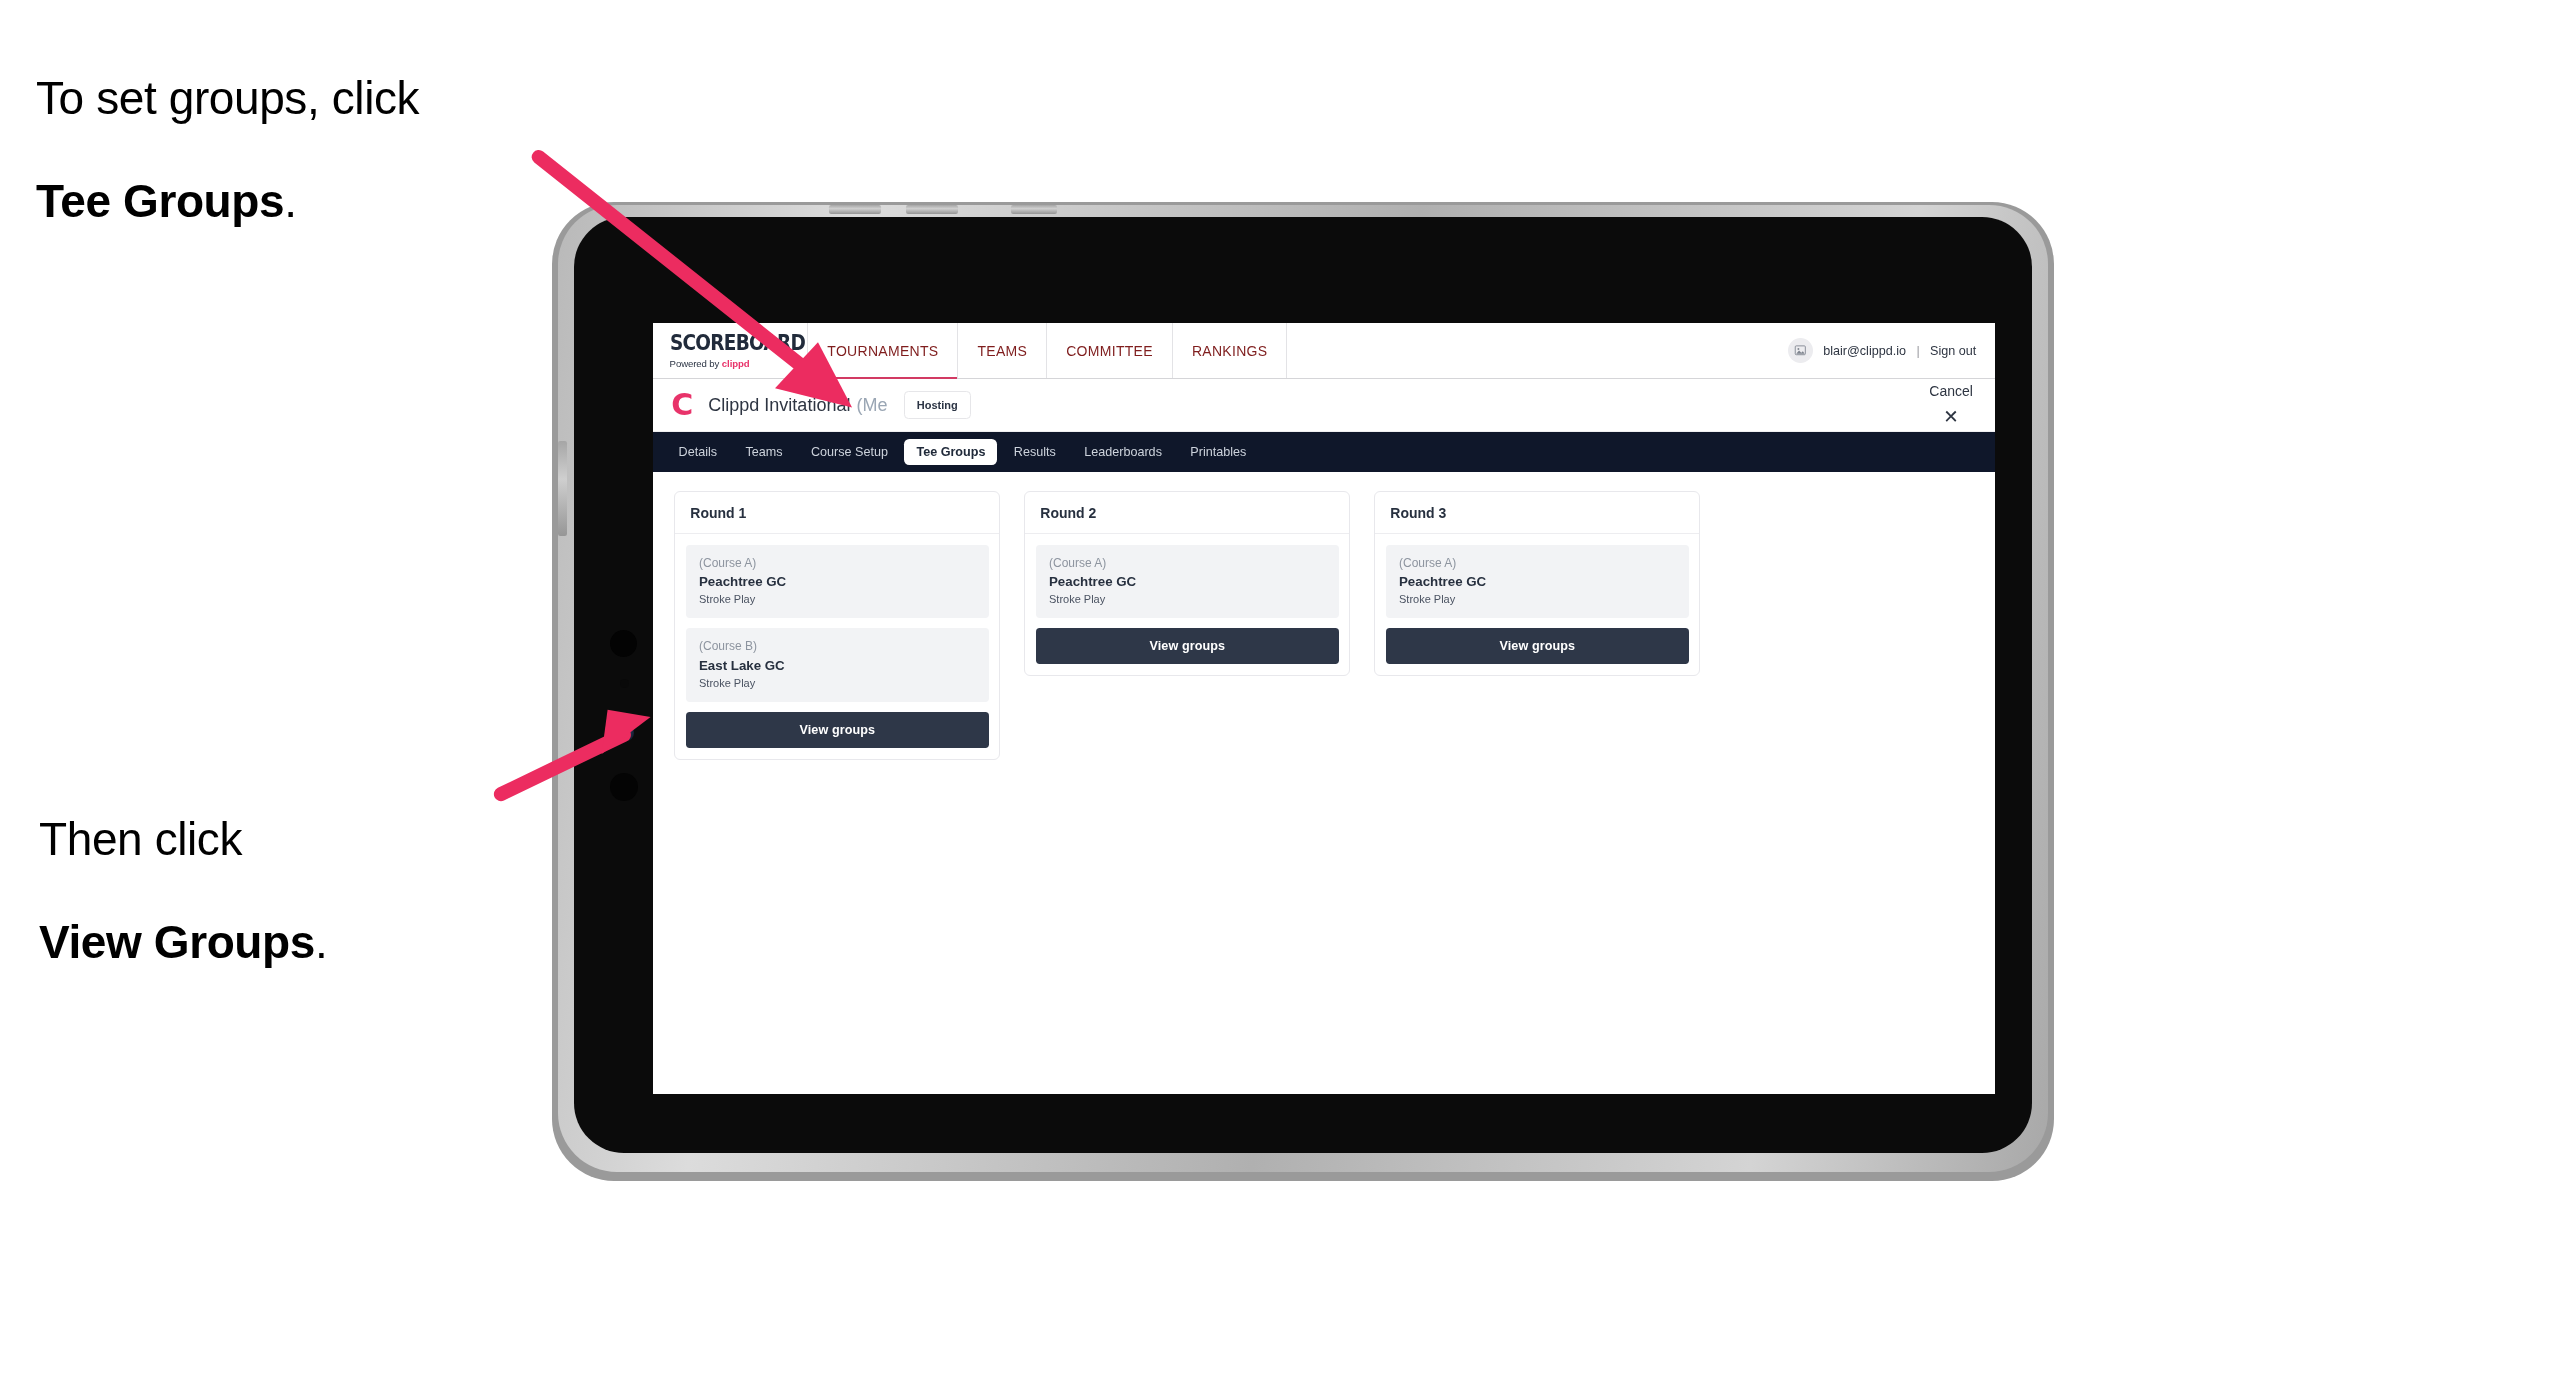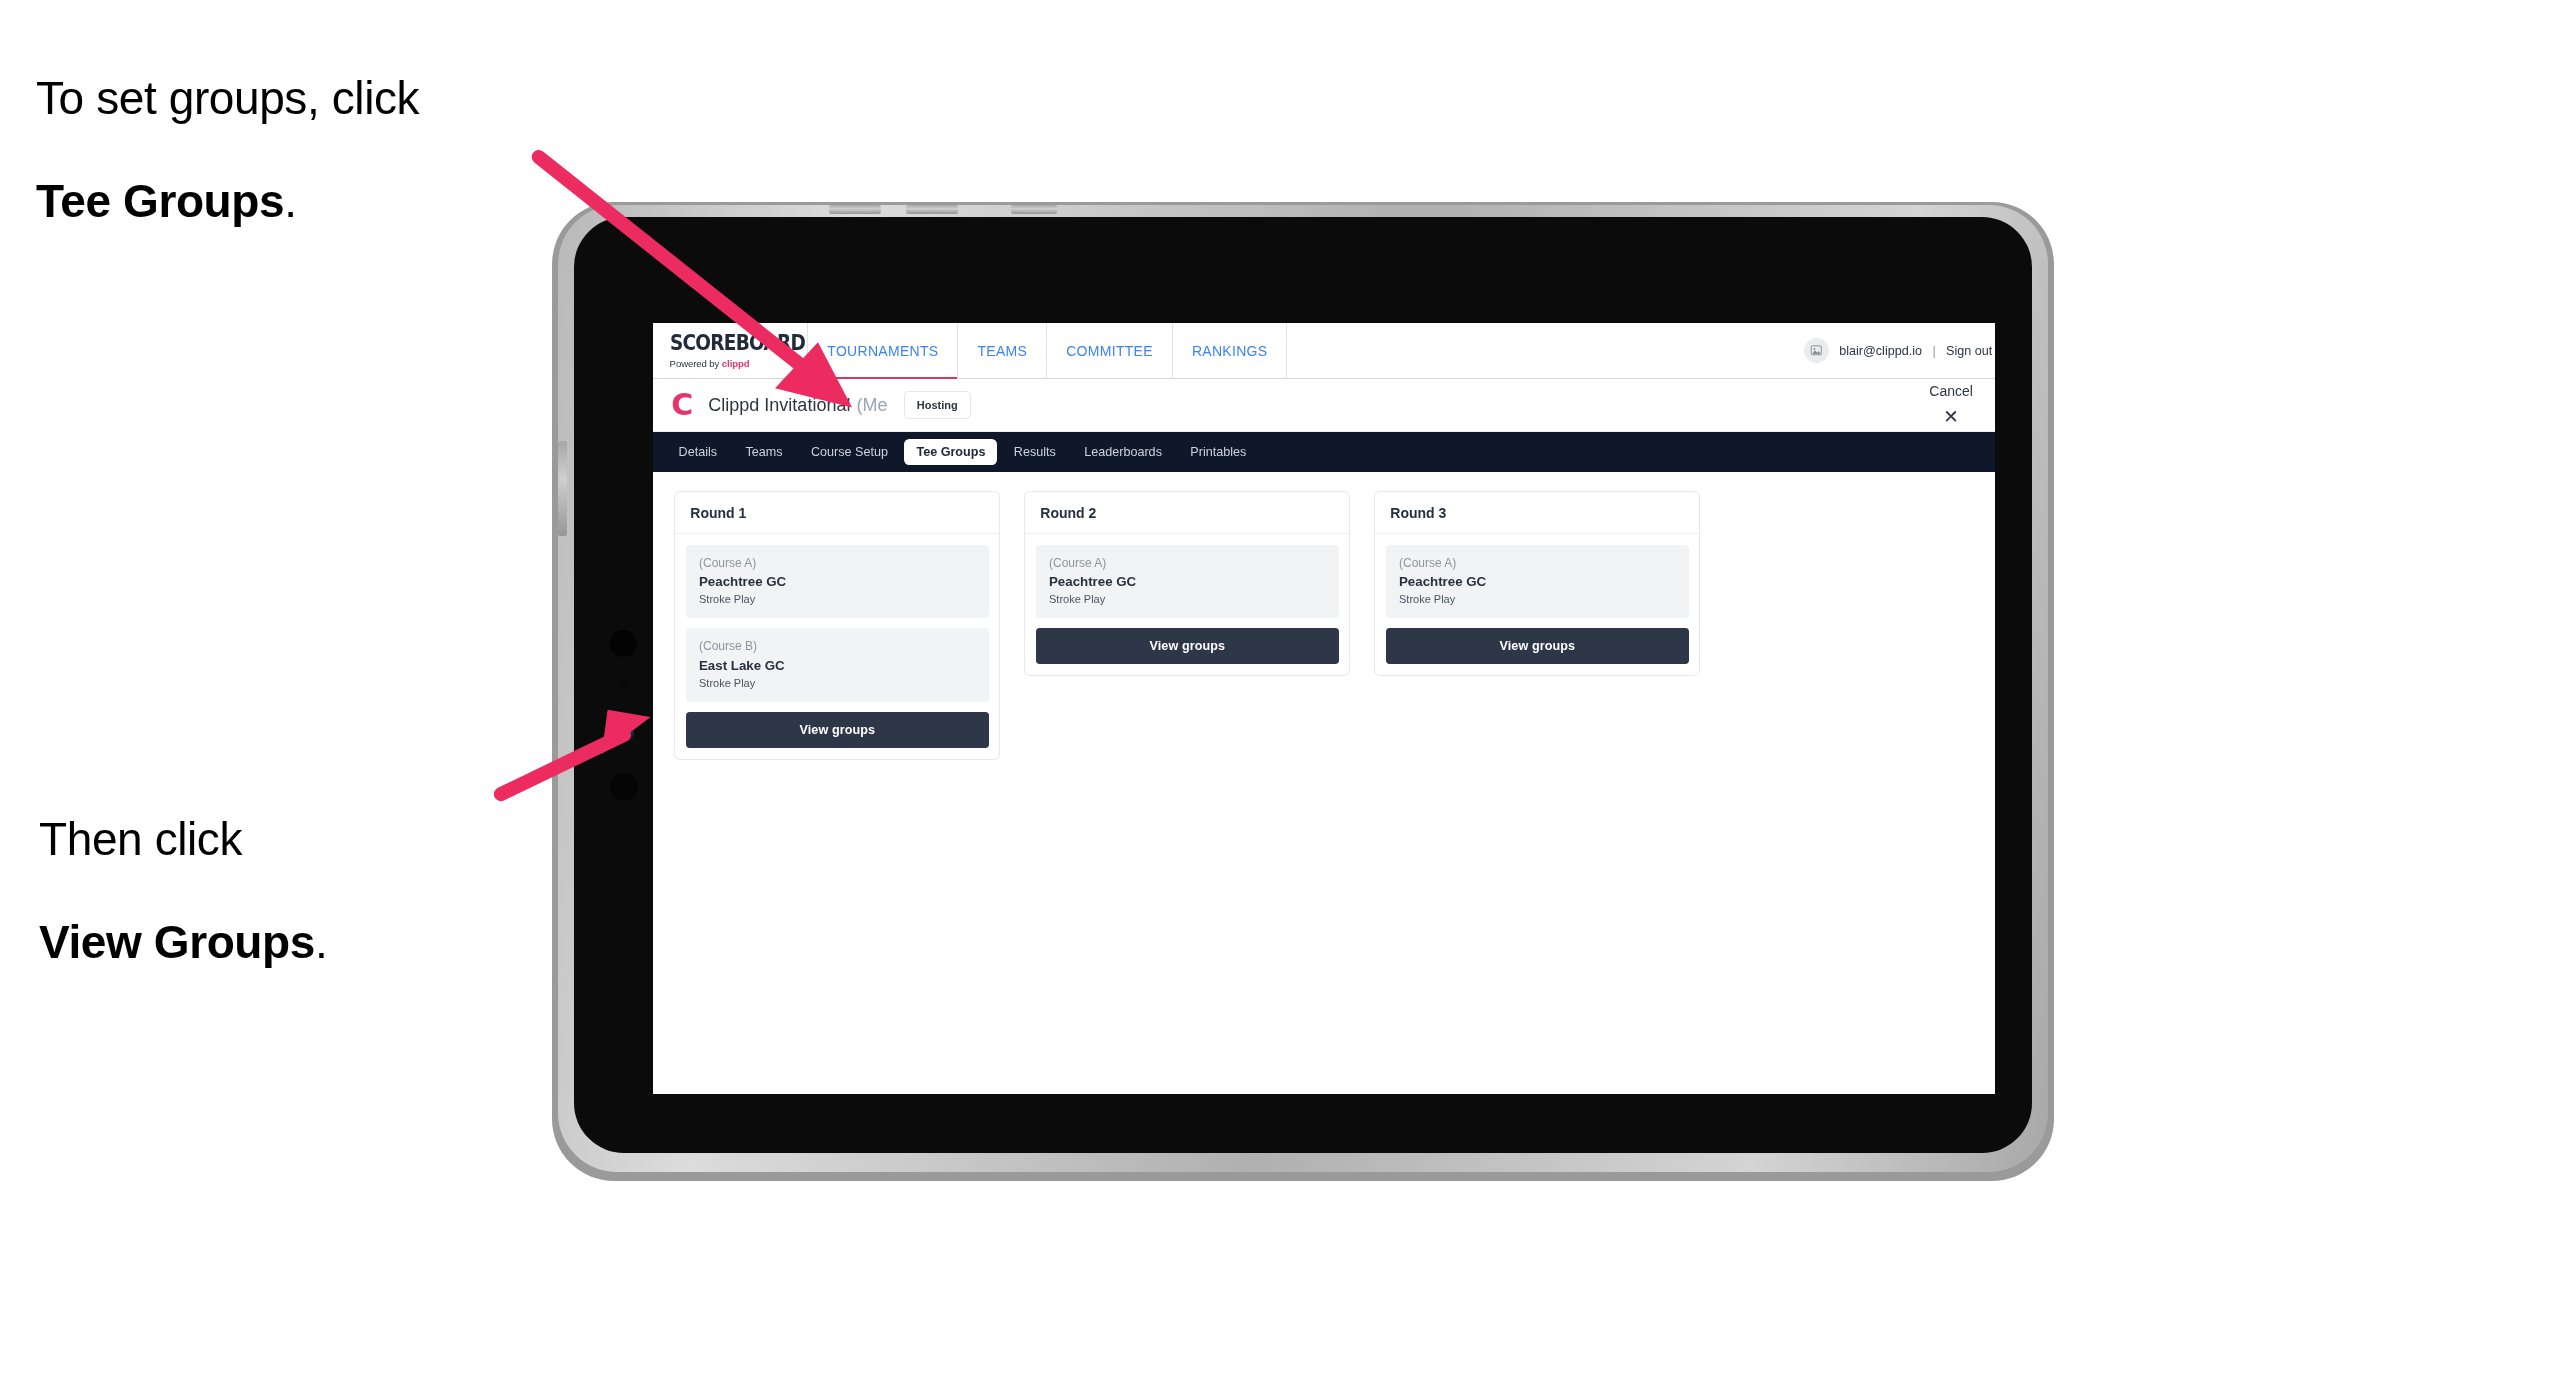--- a/index.html
+++ b/index.html
@@ -96,32 +96,32 @@
     letter-spacing: -0.9px; color:#212b3b;
     transform: scaleX(0.84); transform-origin: left center;
   }
   .logo-sub {
     font-size: 9.6px; color:#2b3444; margin-top:3.7px; letter-spacing:-0.1px;
   }
   .logo-sub .pink { color:#e8336a; font-weight:700; }
   #topnav { display:flex; align-items:stretch; }
   .topnav-item {
     display:flex; align-items:center; padding: 0 19px;
-    font-size: 14px; letter-spacing: 0.3px; color:#3b82f6;
+    font-size: 14px; letter-spacing: 0.3px; color:#7f1d1d;
     border-right: 0.7px solid #e3e3e6;
     position:relative; cursor:pointer;
   }
   .topnav-item:first-child { border-left: 0.7px solid #e3e3e6; }
   .topnav-item.active::after {
     content:""; position:absolute; left:0; right:0; bottom:-1.5px;
     height:2.2px; background:#d23a63;
   }
   #account {
     margin-left:auto; display:flex; align-items:center; gap:10.4px;
-    padding-right: 3px; font-size:12.6px; color:#2e3542;text-align:center;
+    padding-right: 19px; font-size:12.6px; color:#2e3542;text-align:center;
   }
   #avatar {
     width:25px; height:25px; border-radius:50%;
     background:#ececef; display:flex; align-items:center; justify-content:center;
   }
   #avatar svg { display:block; }
   .acct-sep { color:#9b9ba1; }
   #sign-out { cursor:pointer; }
 
   

